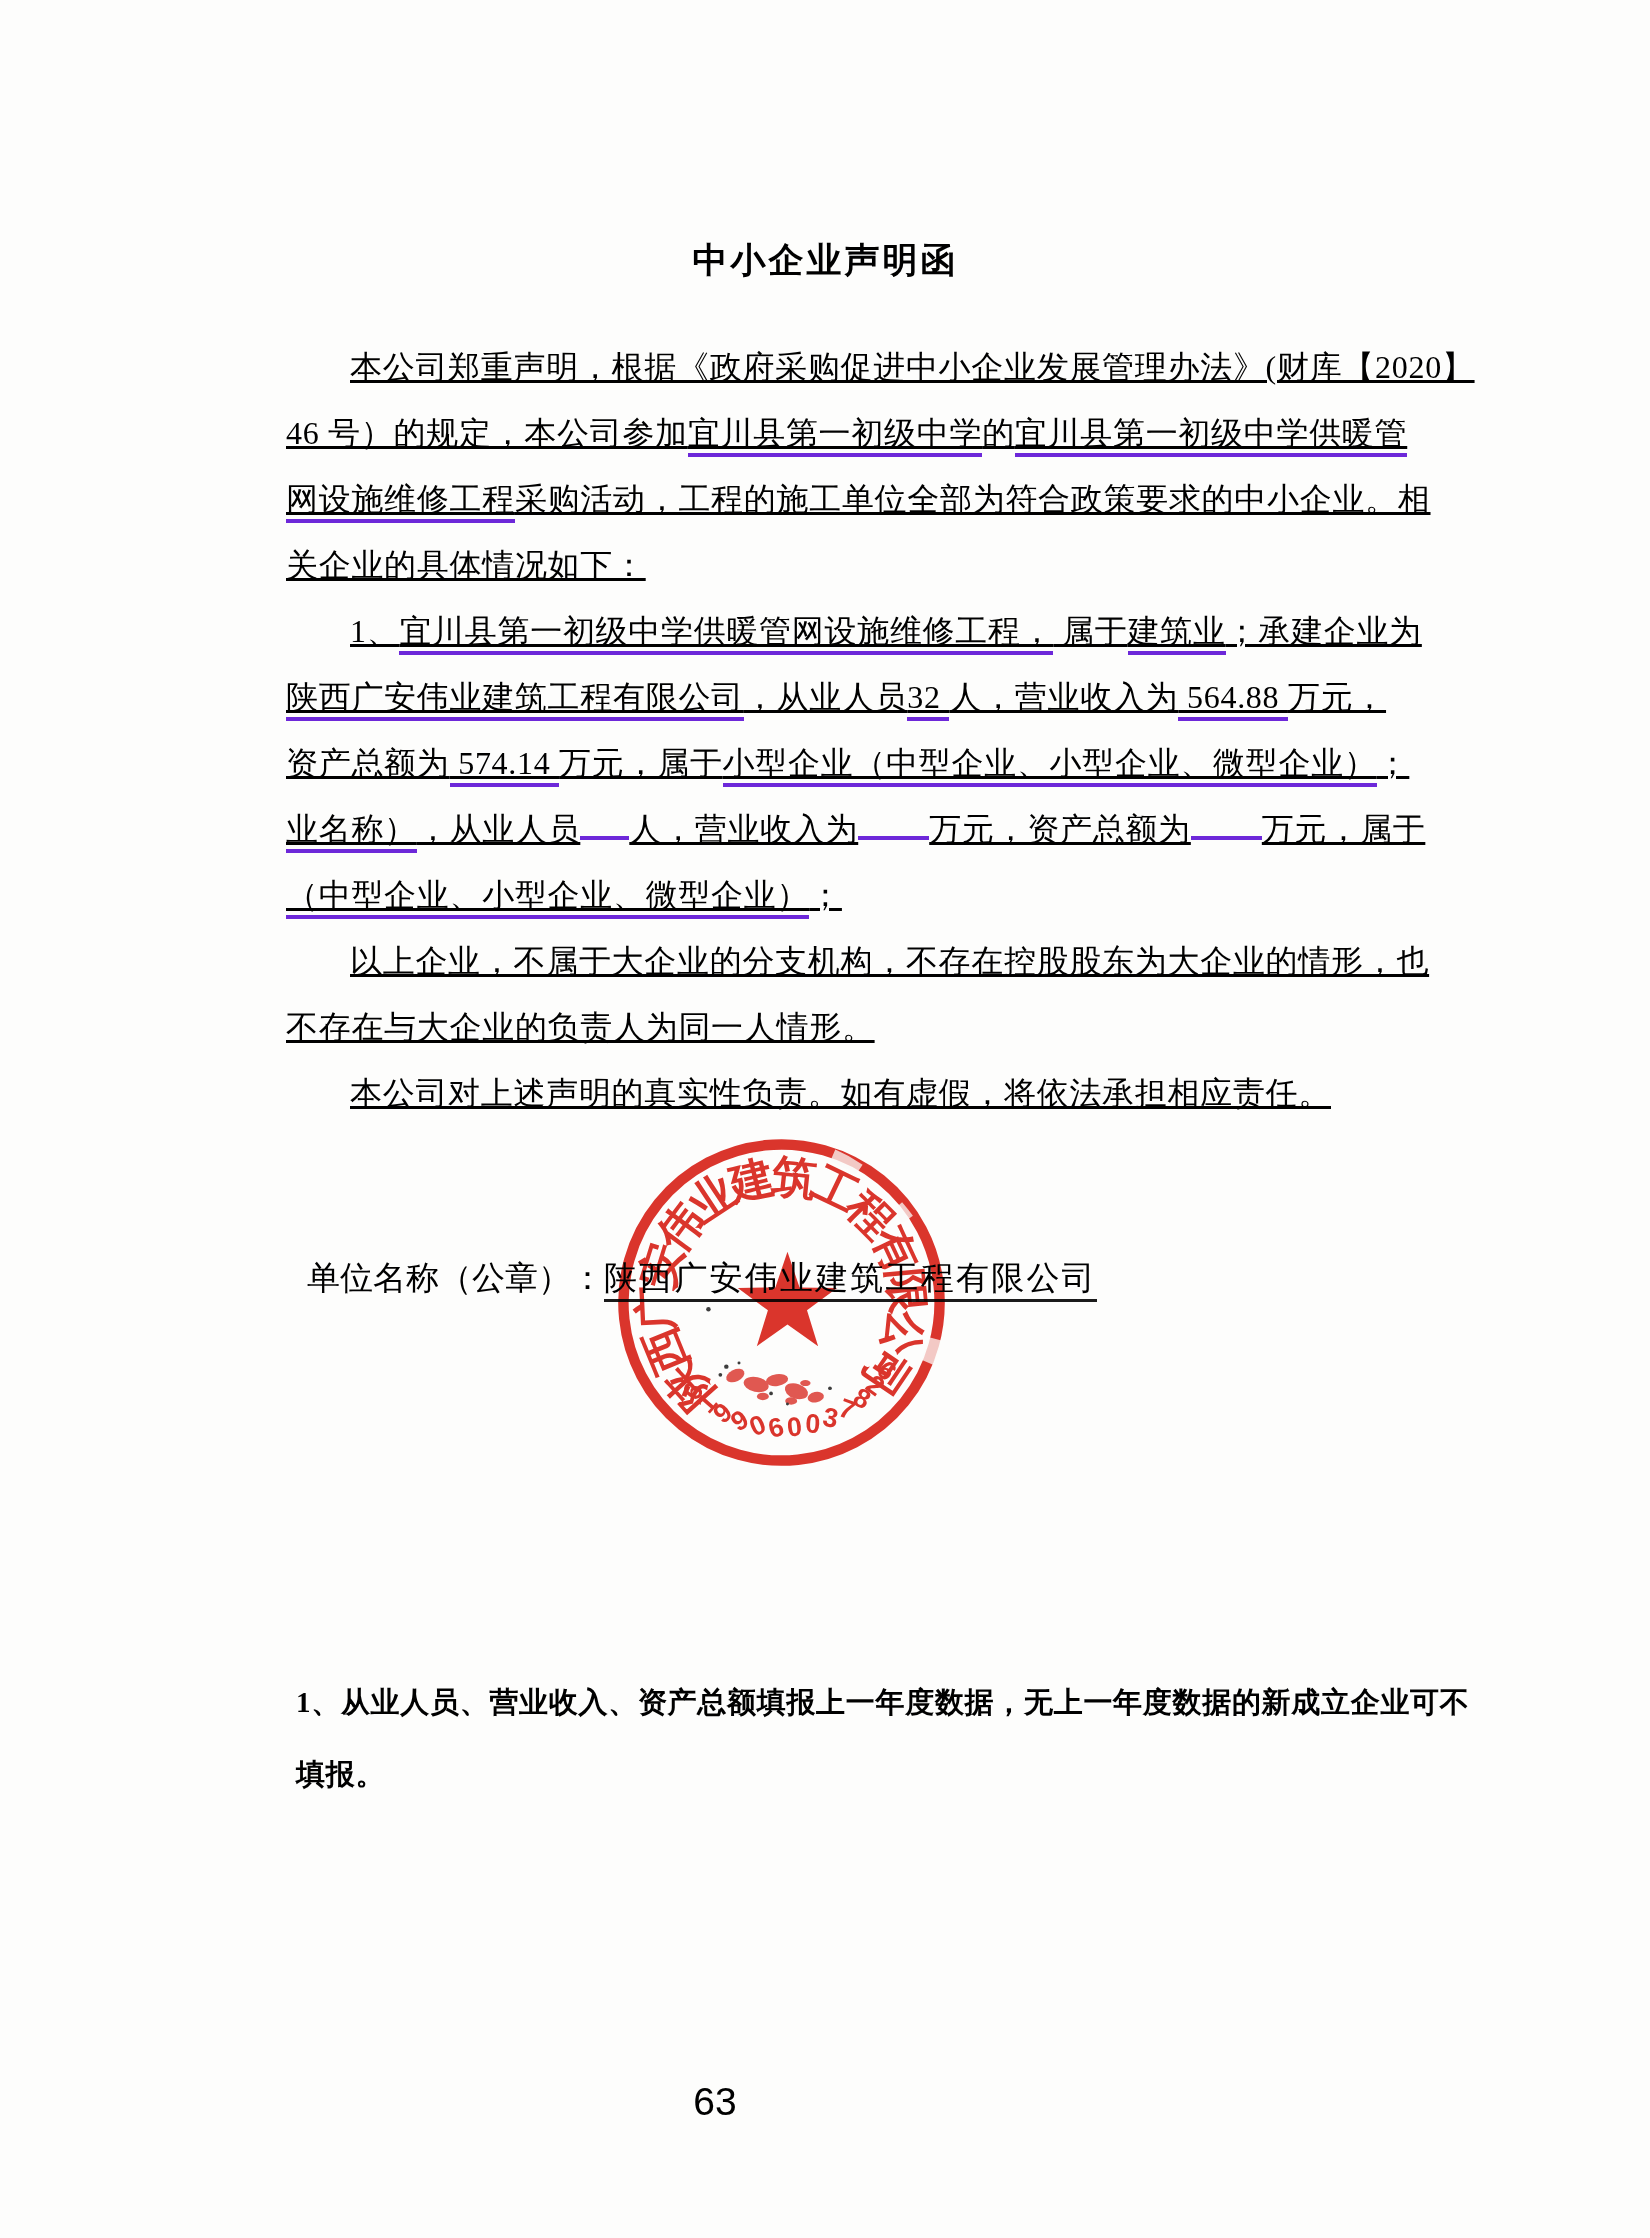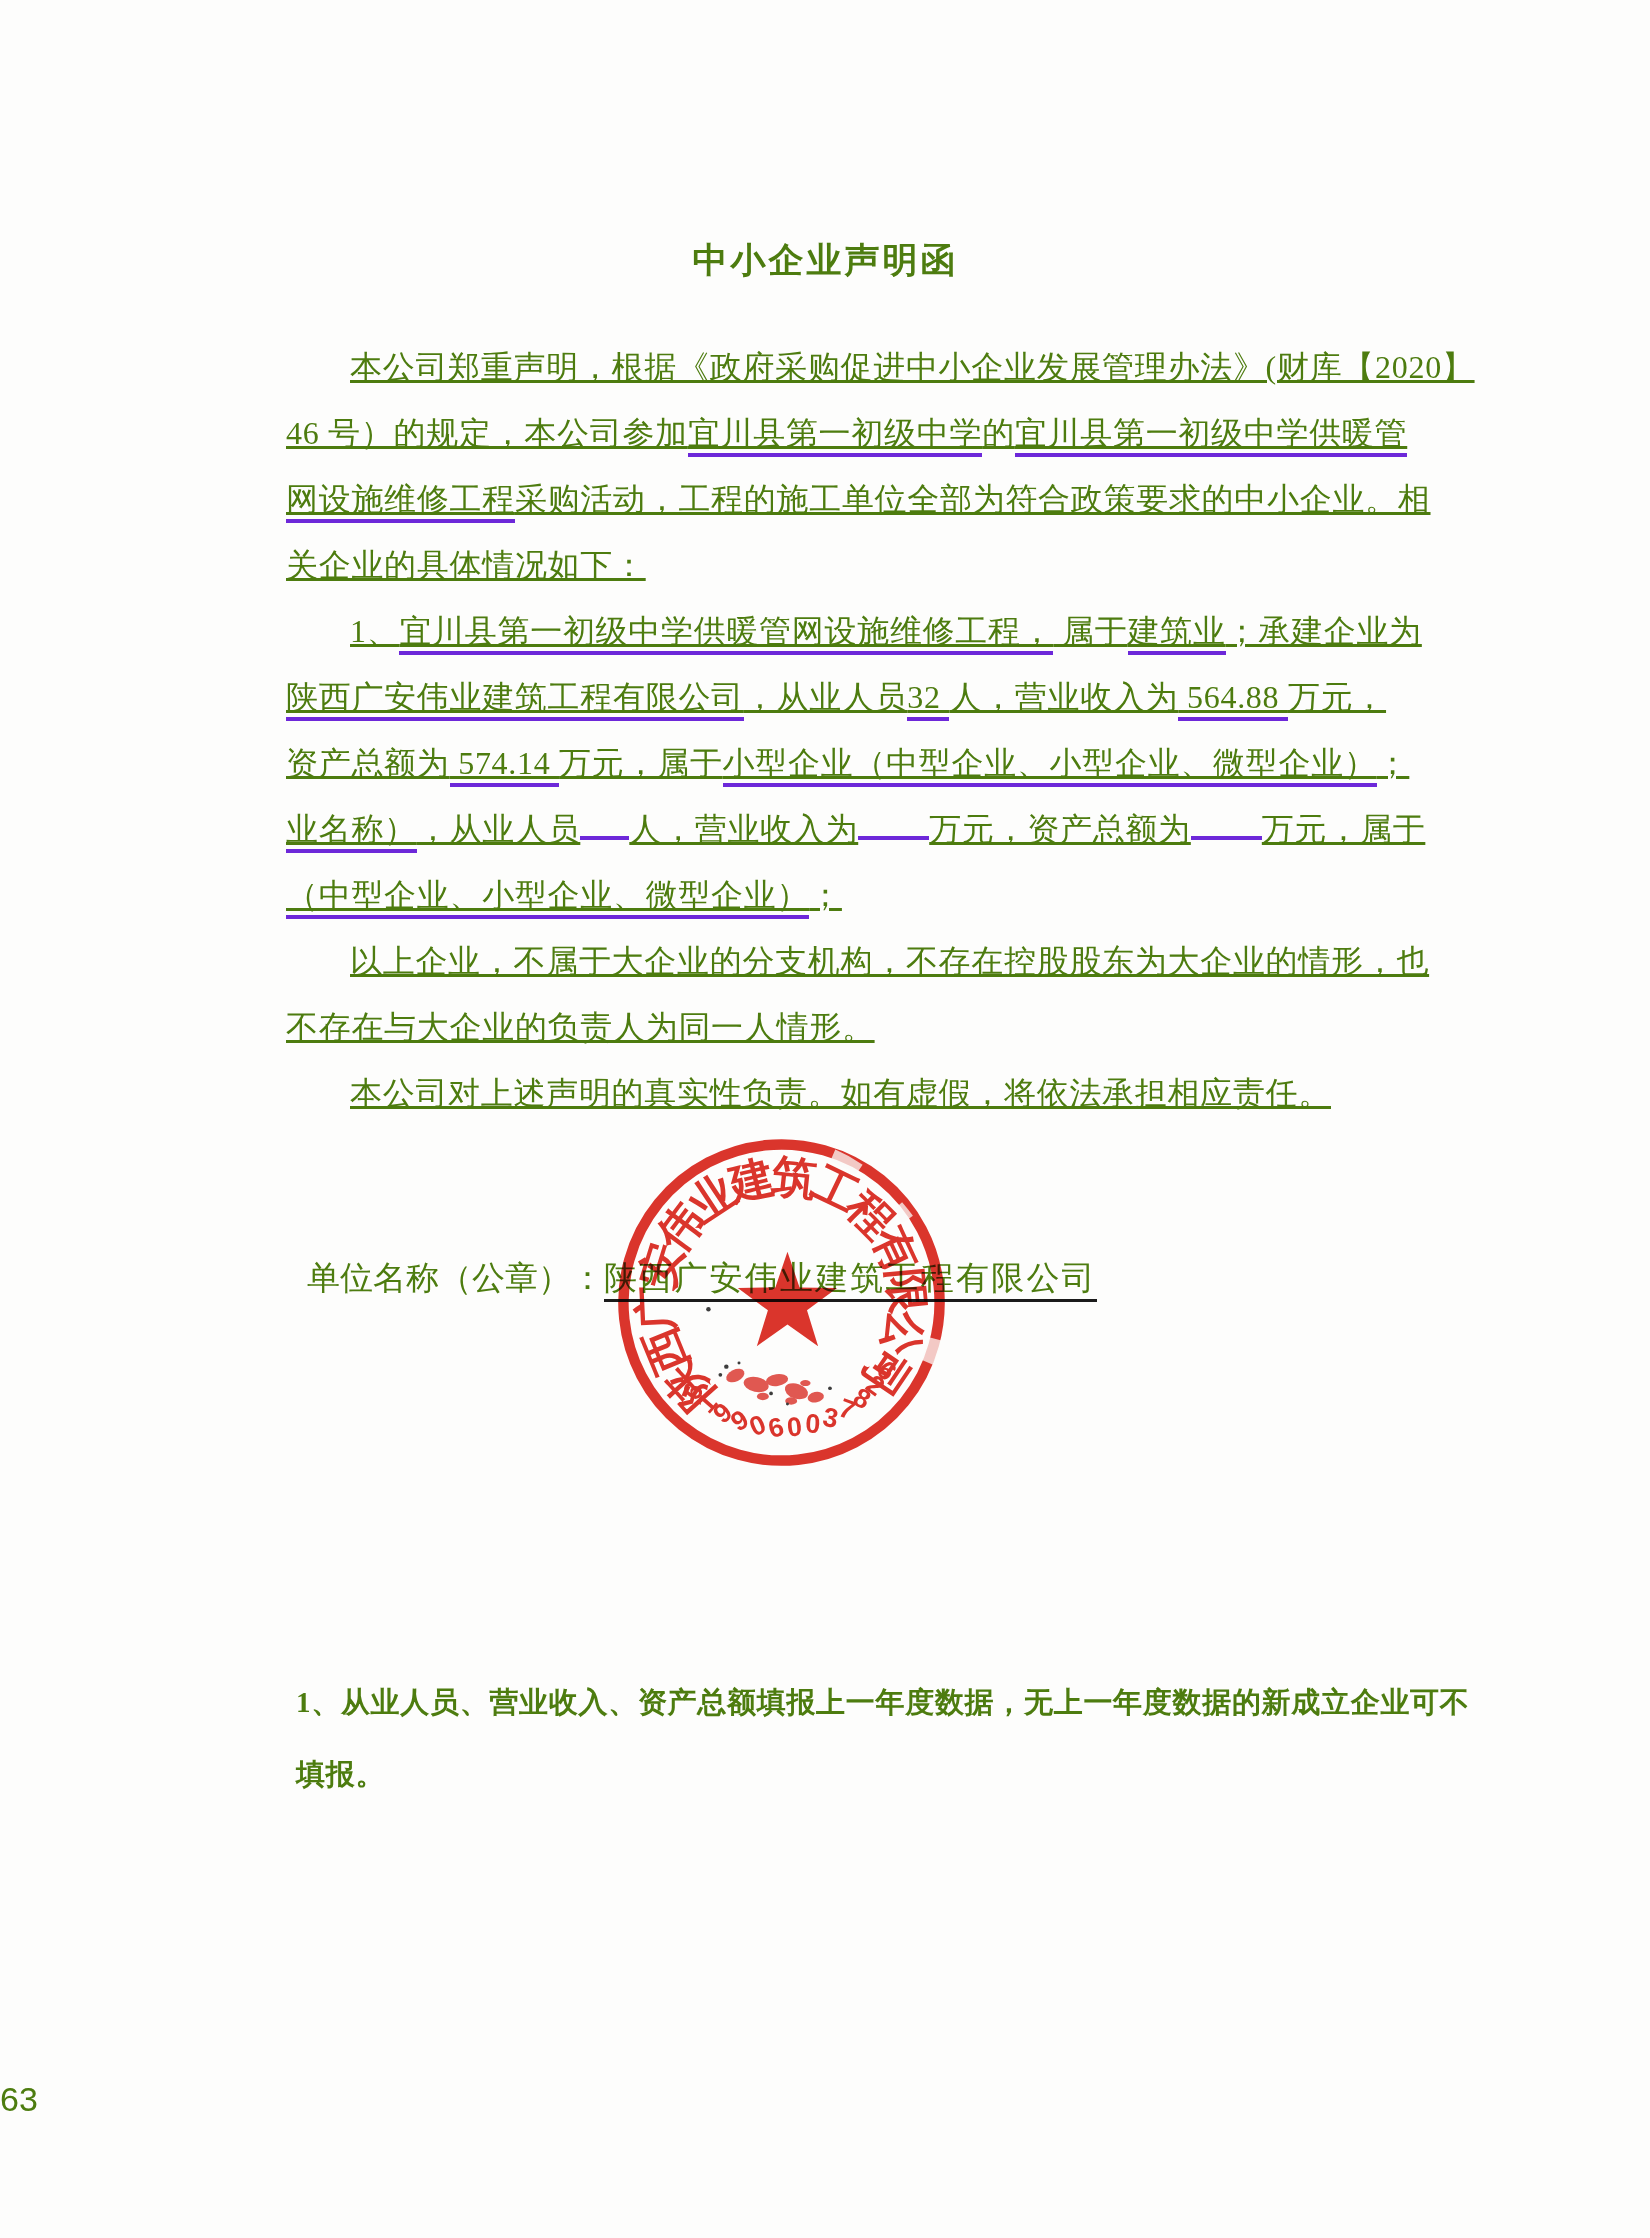--- a/index.html
+++ b/index.html
@@ -2,21 +2,21 @@
 <html style="font-size:12px"><head>
 <meta charset="utf-8">
 <style>
   html,body{margin:0;padding:0;background:#9a9a9a;}
   .page{
     position:relative;
     width:1651px;height:2239px;
     margin:0 auto;
     background:#fdfdfc;
     font-family:"Liberation Serif", serif;
-    color:#4d7c0f;
+    color:#000000;
     overflow:hidden;
   }
   .doc-title{
     position:absolute;top:237px;left:0;width:1651px;
     text-align:center;
     font-size:35px;font-weight:bold;letter-spacing:3px;
   }
   .body-block{
     position:absolute;left:286px;top:334px;width:1112px;
   }
@@ -48,21 +48,21 @@
   .footnote-block{
     position:absolute;left:280px;top:1666px;width:1134px;
   }
   .footnote-line{
     height:72px;line-height:72px;
     font-size:29px;font-weight:bold;
     white-space:nowrap;letter-spacing:0.7px;margin-left:16px;
   }
   .page-number{
     position:absolute;top:2080px;left:0;width:1430px;
-    text-align:left;font-size:34px;
+    text-align:center;font-size:39px;
     font-family:"Liberation Sans", sans-serif;
   }
   .seal{
     position:absolute;left:610px;top:1131px;
     width:343px;height:343px;
     mix-blend-mode:multiply;
     opacity:.93;
   }
 </style>
 </head>

